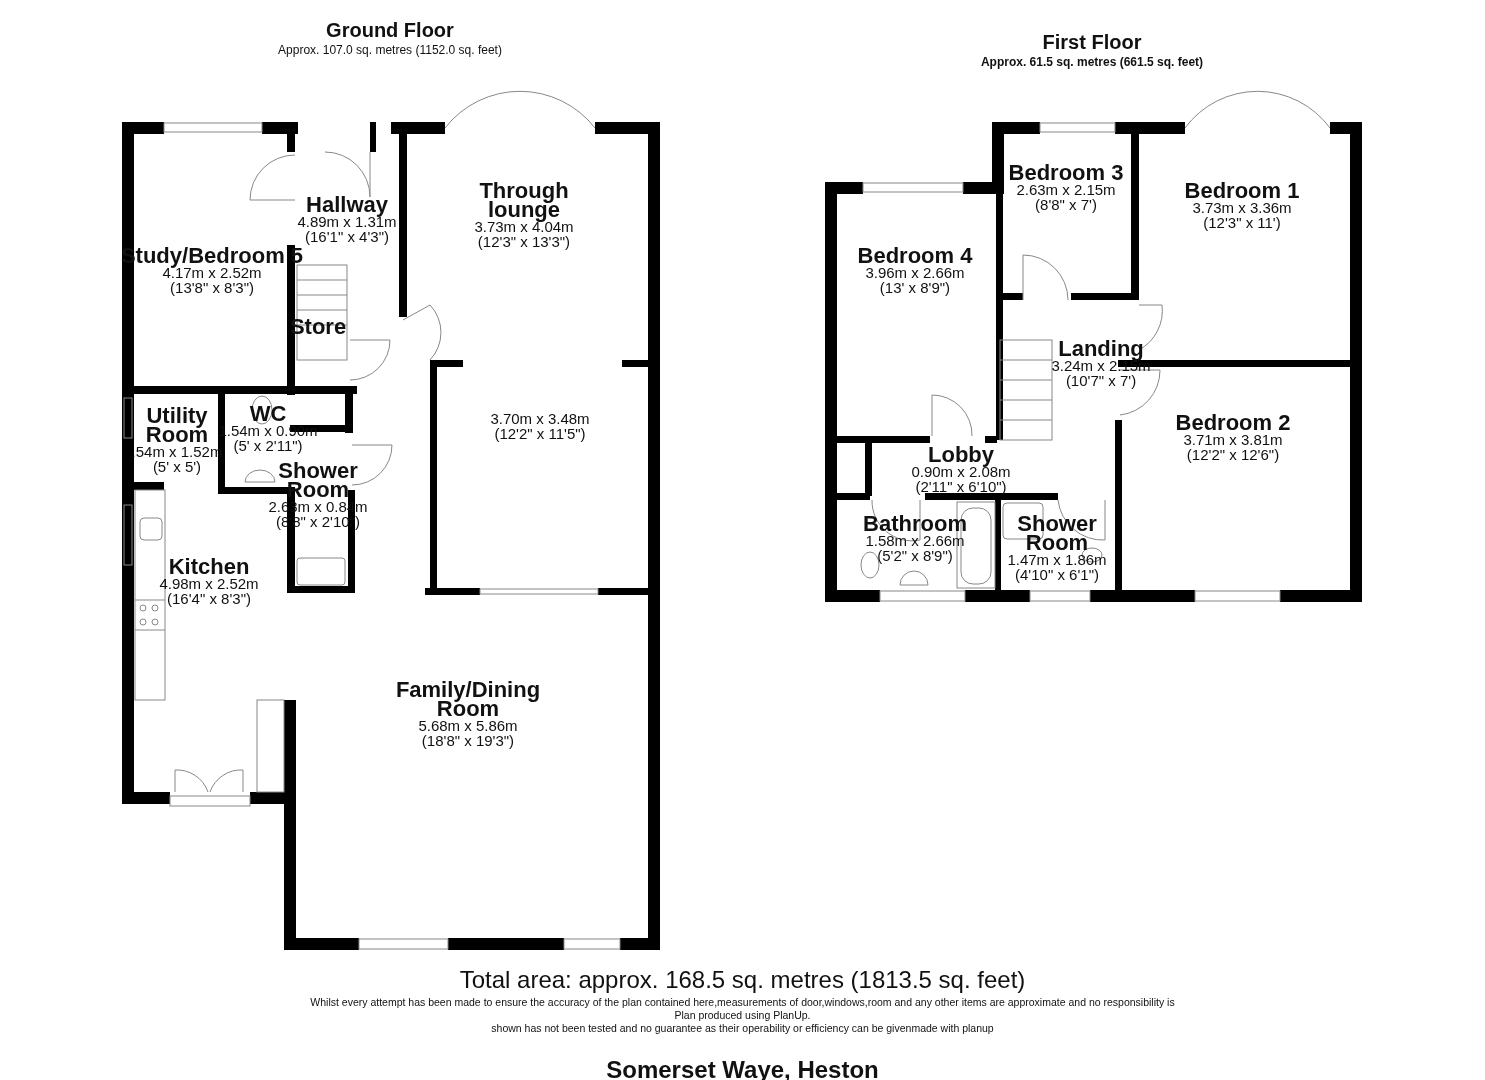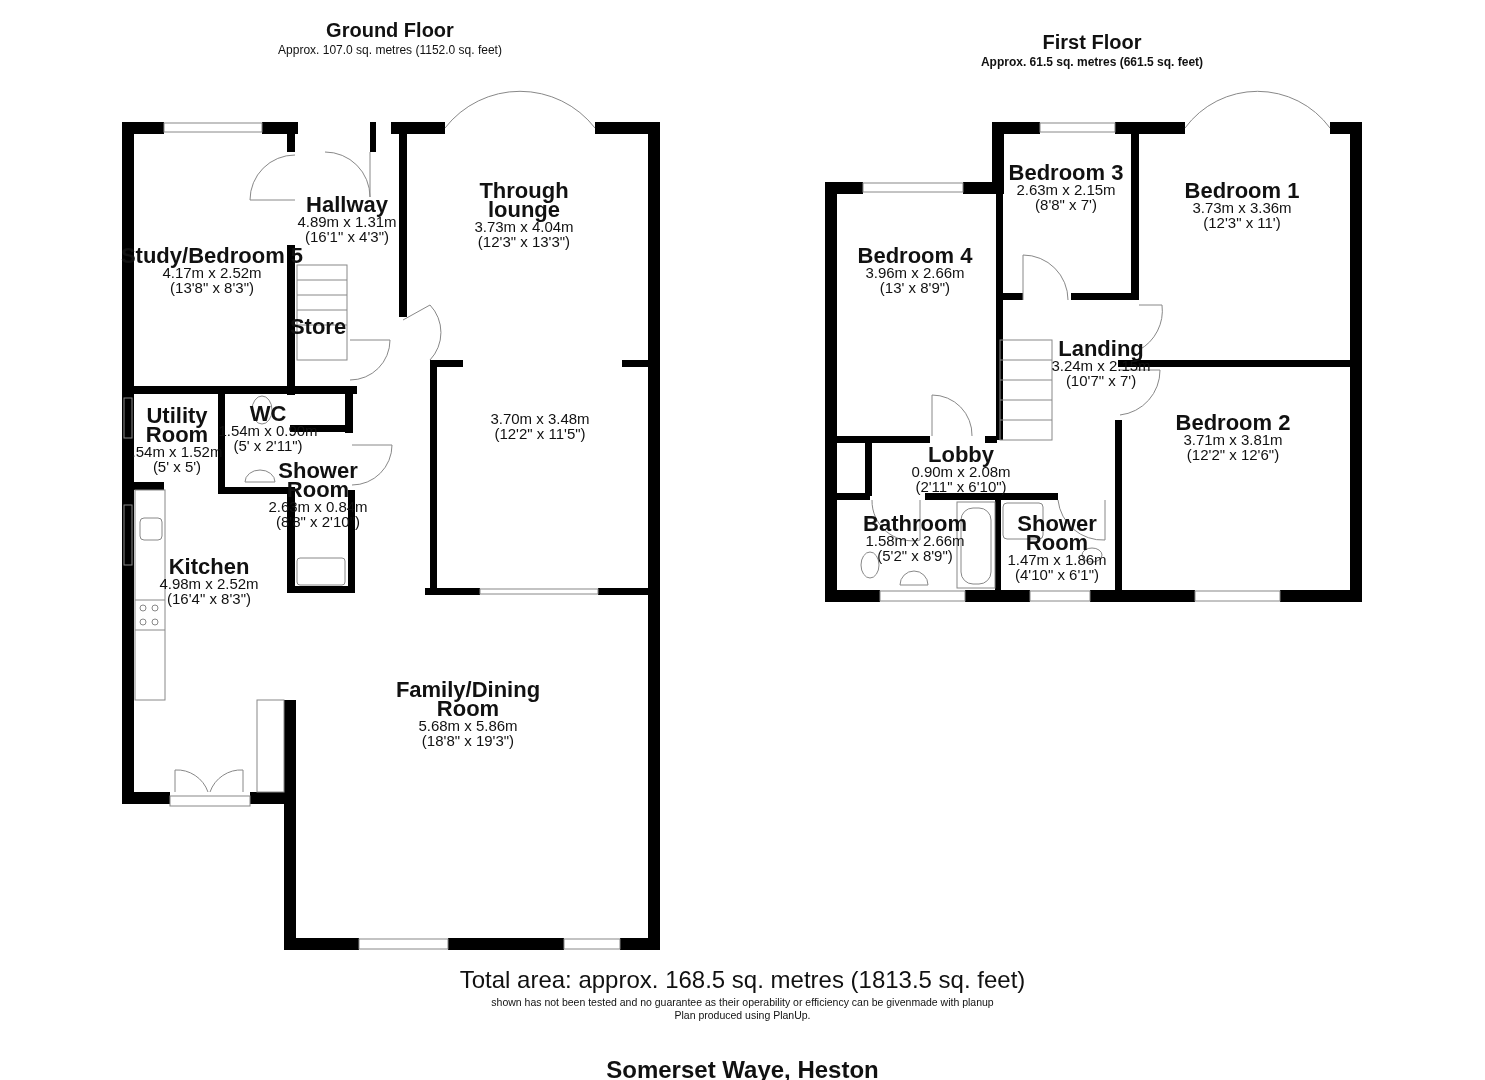--- a/index.html
+++ b/index.html
@@ -266,16 +266,17 @@
 </div>
 <div class="room-label" style="left:1057px;top:514px;">
   <span class="room-name">Shower</span>
   <span class="room-name">Room</span>
   <span class="room-dim">1.47m x 1.86m</span>
   <span class="room-dim">(4'10" x 6'1")</span>
 </div>
 
 <div class="total">Total area: approx. 168.5 sq. metres (1813.5 sq. feet)</div>
 <div class="disclaimer">
+  <div>Whilst every attempt has been made to ensure the accuracy of the plan contained here,measurements of door,windows,room and any other items are approximate and no responsibility is</div>
+  <div>Plan produced using PlanUp.</div>
   <div>shown has not been tested and no guarantee as their operability or efficiency can be givenmade with planup</div>
-  <div>Plan produced using PlanUp.</div>
 </div>
 <div class="address">Somerset Waye, Heston</div>
 
 </body></html>

